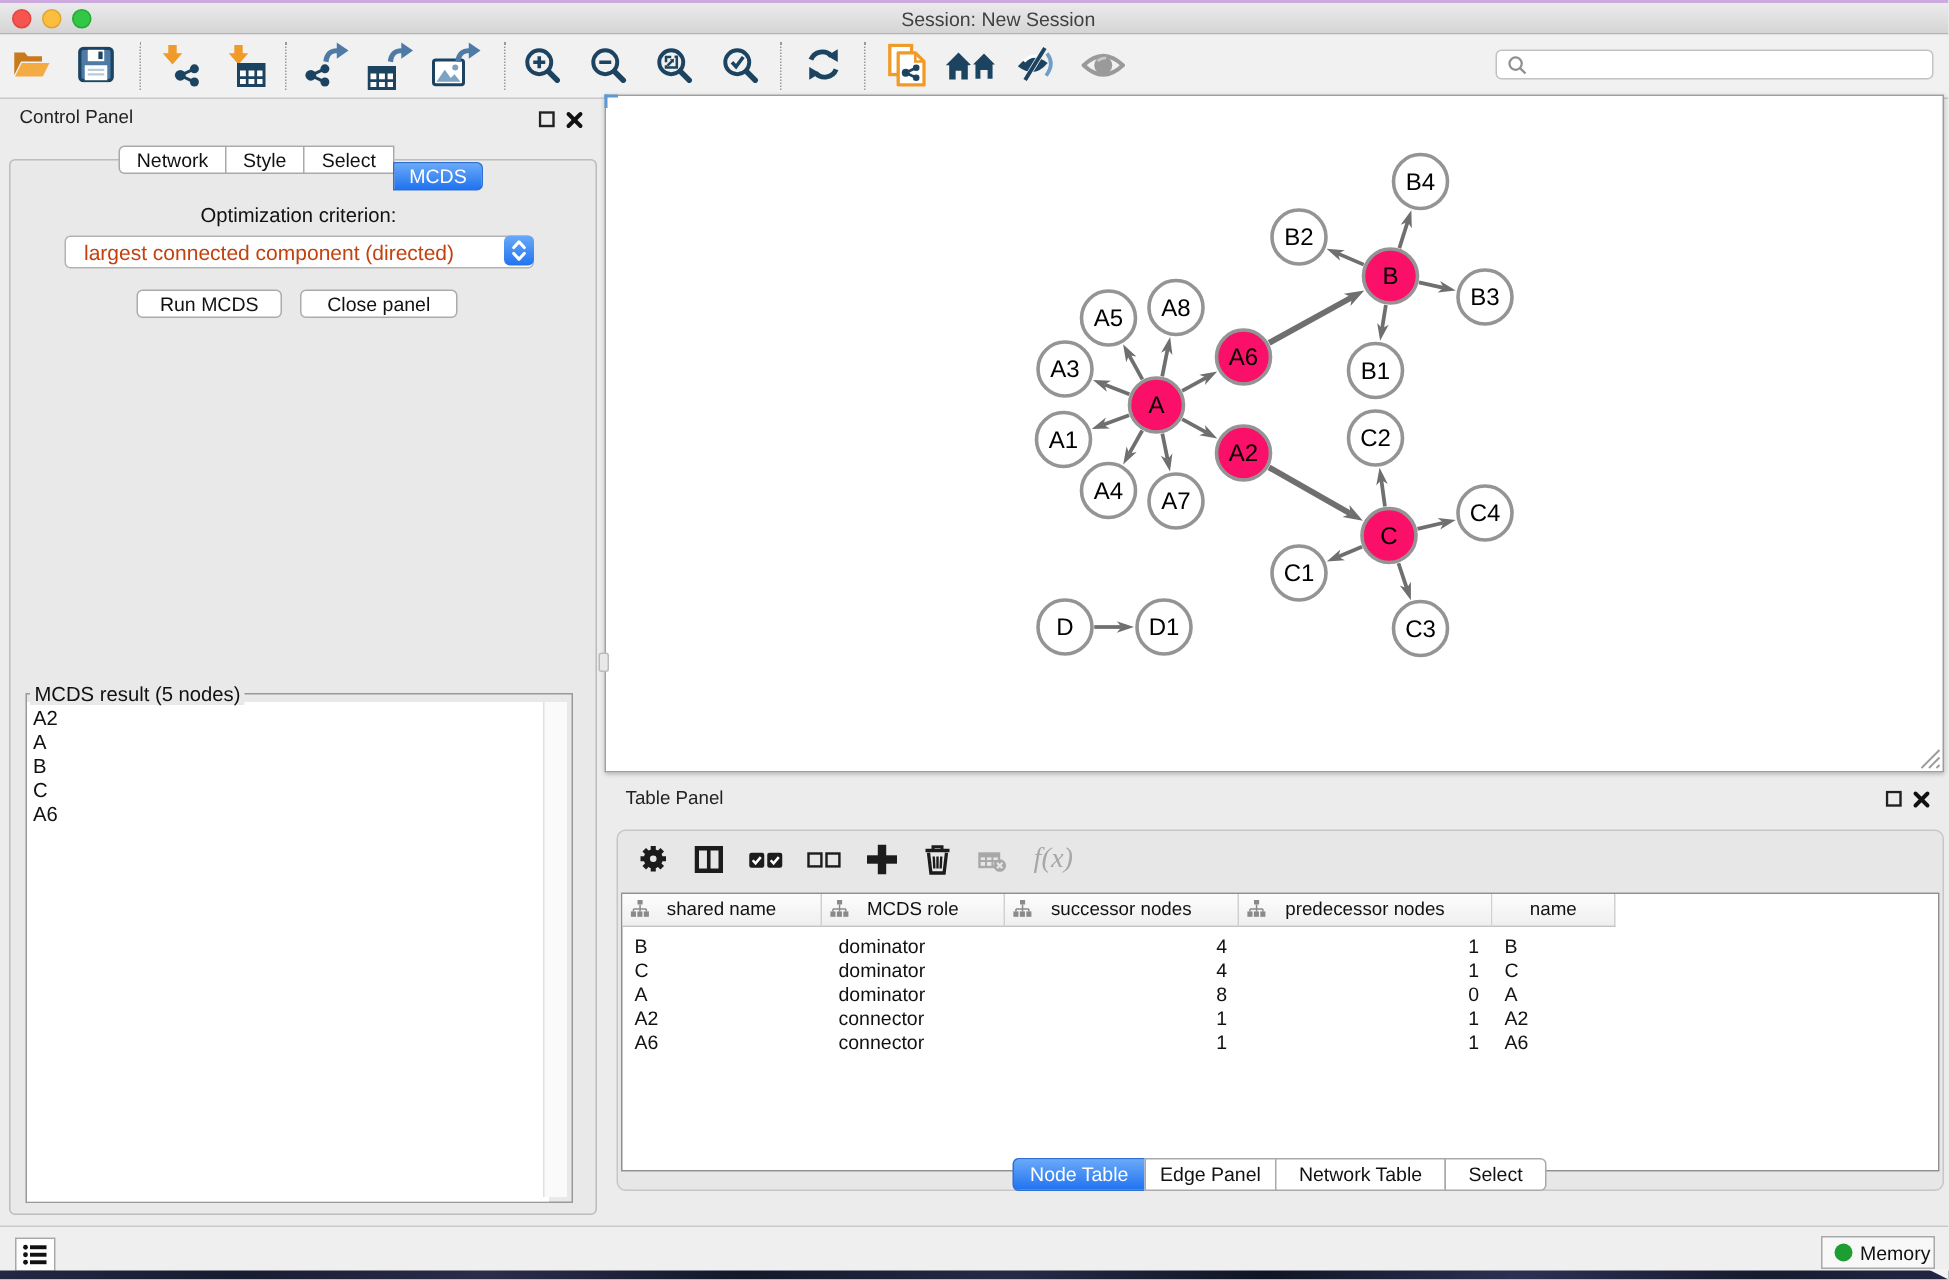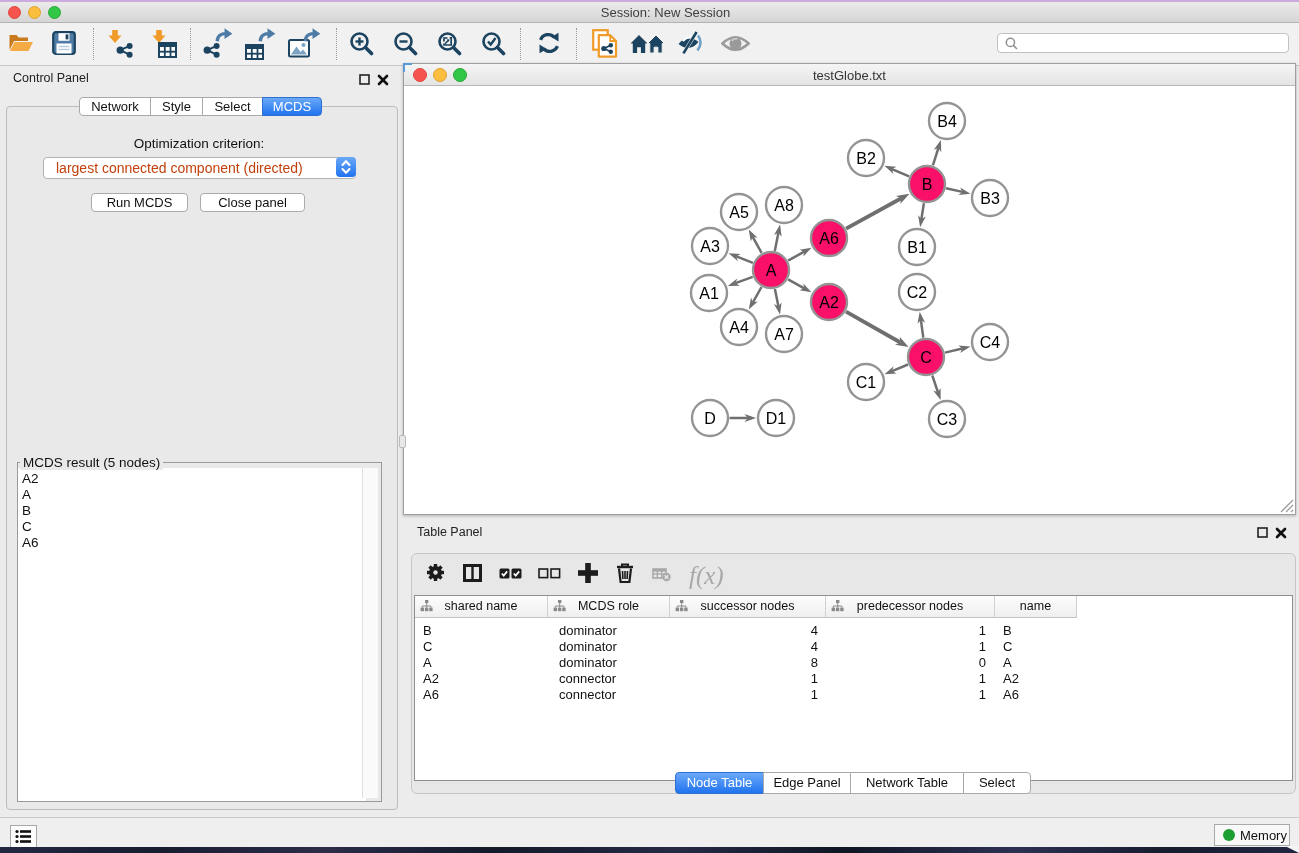--- a/index.html
+++ b/index.html
@@ -19,21 +19,21 @@
   .tsep{position:absolute;top:5px;height:32px;width:0;
     border-left:1px dotted #9a9a9a;}
   #searchbox{position:absolute;left:997px;top:10px;width:290px;height:18px;
     background:#fff;border:1px solid #c2c2c2;border-radius:4px;}
   
   #cp-title{left:13px;top:71px;font-size:12.5px;color:#222;}
   #cp-box{left:6px;top:106px;width:390px;height:702px;background:#e9e9e9;
     border:1px solid #bcbcbc;border-radius:4px;}
   .tab{position:absolute;top:97px;height:17px;background:#fff;border:1px solid #a9a9a9;
     font-size:13px;color:#111;text-align:center;line-height:17px;}
-  .tab.sel{background:linear-gradient(#6aa9f8,#2173f0);color:#fff;border-color:#2e6fd0;}
+  .tab.sel{background:linear-gradient(#6aa9f8,#2173f0);color:#fff;border-color:#2e6fd0;margin-top:11px;}
   #opt-label{left:0px;top:136px;width:398px;text-align:center;font-size:13.5px;color:#111;}
   #cp-select{left:43px;top:157px;width:311px;height:20px;background:#fff;
     border:1px solid #b3b3b3;border-radius:4px;}
   #cp-select .txt{position:absolute;left:12px;top:2px;font-size:14px;color:#c2410c;}
   #cp-select .step{position:absolute;right:-1px;top:-1px;width:20px;height:20px;
     border-radius:4px;background:linear-gradient(#6aa9f8,#2173f0);}
   .btn{position:absolute;background:#fff;
     border:1px solid #ababab;border-radius:4px;font-size:13px;color:#111;
     text-align:center;}
   #fieldset{left:17px;top:462px;width:363px;height:338px;border:1px solid #9a9a9a;}
@@ -266,26 +266,20 @@
     </div>
 </div>
 <div class="btn" style="left:91px;top:193px;width:95px;height:17px;line-height:17px;">Run MCDS</div>
 <div class="btn" style="left:200px;top:193px;width:103px;height:17px;line-height:17px;">Close panel</div>
 <div class="abs" id="fieldset"></div>
 <div class="abs" id="mcds-list">A2<br>A<br>B<br>C<br>A6</div>
 <div class="abs" id="mcds-scroll"></div>
 <div class="abs" id="fieldset-legend">MCDS result (5 nodes)</div>
 
 <div class="abs" id="netwin">
-  <div class="bar">
-    <div class="title">testGlobe.txt</div>
-    <div class="tl" style="left:9px;top:4px;width:12px;height:12px;background:#f6544f;border:0.5px solid #e2443e;"></div>
-    <div class="tl" style="left:29px;top:4px;width:12px;height:12px;background:#fbbe3e;border:0.5px solid #e0a32e;"></div>
-    <div class="tl" style="left:49px;top:4px;width:12px;height:12px;background:#33c748;border:0.5px solid #24a838;"></div>
-  </div>
   <div style="position:absolute;left:-1px;top:-1px;width:7px;height:7px;border-left:2px solid #5b9bd5;border-top:2px solid #5b9bd5;"></div>
 <div style="position:absolute;left:-5px;top:371px;width:5px;height:11px;background:#e8e8e8;border:1px solid #bbb;border-radius:2px;"></div>
 <svg width="889" height="428" style="position:absolute;left:0;top:23px;" font-family="Liberation Sans, sans-serif">
 <line x1="357.6" y1="165.9" x2="348.7" y2="149.8" stroke="#6f6f6f" stroke-width="2.5"></line>
 <polygon points="344.7,142.5 353.6,150.7 348.7,149.8 346.8,154.5" fill="#6f6f6f"></polygon>
 <line x1="370.8" y1="163.9" x2="374.4" y2="145.8" stroke="#6f6f6f" stroke-width="2.5"></line>
 <polygon points="376.1,137.6 377.6,149.7 374.4,145.8 370.0,148.1" fill="#6f6f6f"></polygon>
 <line x1="348.9" y1="175.9" x2="332.3" y2="169.4" stroke="#6f6f6f" stroke-width="2.5"></line>
 <polygon points="324.6,166.3 336.7,166.9 332.3,169.4 333.9,174.2" fill="#6f6f6f"></polygon>
 <line x1="348.7" y1="189.8" x2="331.5" y2="196.2" stroke="#6f6f6f" stroke-width="2.5"></line>
@@ -435,21 +429,21 @@
 <line x1="5.3" y1="3" x2="5.3" y2="12" stroke="#a8a8a8" stroke-width="1.3"></line>
 <line x1="9.6" y1="3" x2="9.6" y2="12" stroke="#a8a8a8" stroke-width="1.3"></line>
 <line x1="1" y1="8" x2="14" y2="8" stroke="#a8a8a8" stroke-width="1.3"></line>
 <circle cx="14.5" cy="11" r="4.2" fill="#a8a8a8"></circle>
 <g stroke="#e7e7e7" stroke-width="1.4">
           <line x1="12.7" y1="9.2" x2="16.3" y2="12.8"></line>
           <line x1="16.3" y1="9.2" x2="12.7" y2="12.8"></line>
         </g>
       </g>
     </svg>
-    <span style="position:absolute;left:277px;top:8px;font-family:'Liberation Serif',serif;font-style:italic;font-size:25px;color:#a8a8a8;">f(x)</span>
+    <span style="position:absolute;left:277px;top:8px;font-family:'Liberation Serif',serif;font-style:italic;font-size:19px;color:#a8a8a8;">f(x)</span>
   </div>
 <div class="abs" id="table">
   <div class="th" style="left:0px;width:132px;">
       <svg width="13" height="12" viewBox="0 0 13 12" style="position:absolute;left:5px;top:4px">
 <g fill="#8a8a8a">
           <rect x="5" y="0" width="3.4" height="3"></rect>
 <rect x="0.6" y="7.6" width="3.4" height="3.6"></rect>
           <rect x="4.9" y="7.6" width="3.4" height="3.6"></rect>
           <rect x="9.2" y="7.6" width="3.4" height="3.6"></rect>
         </g>

